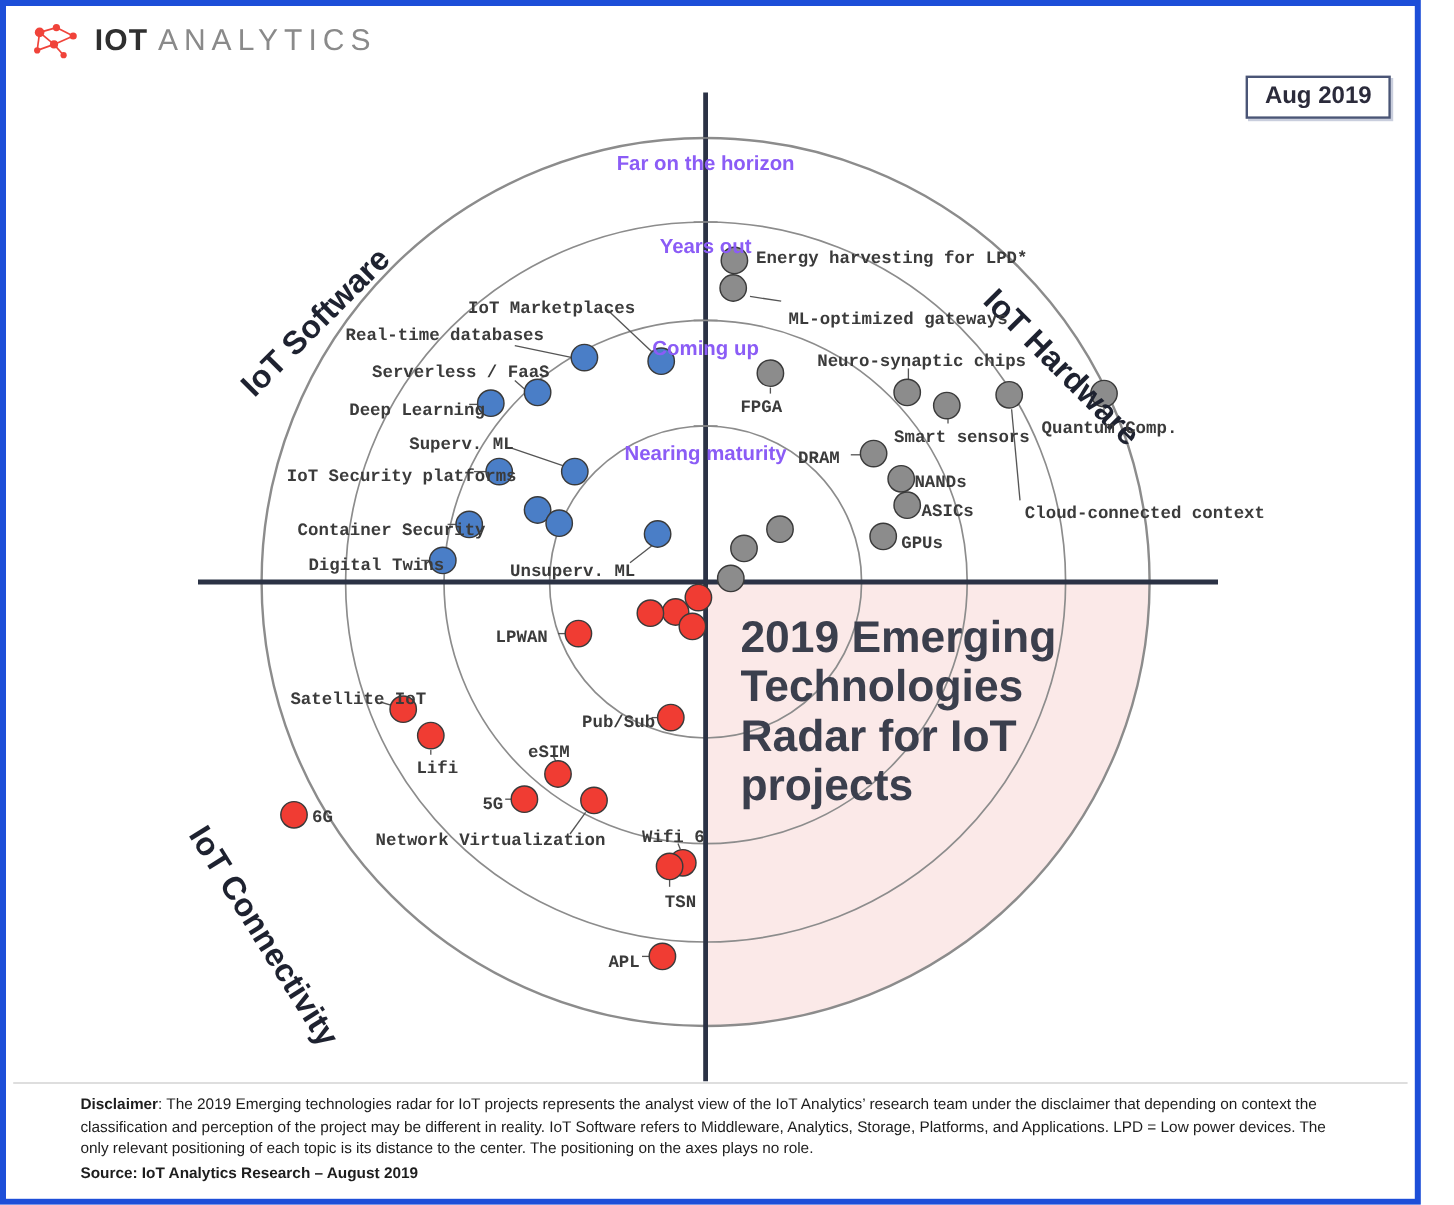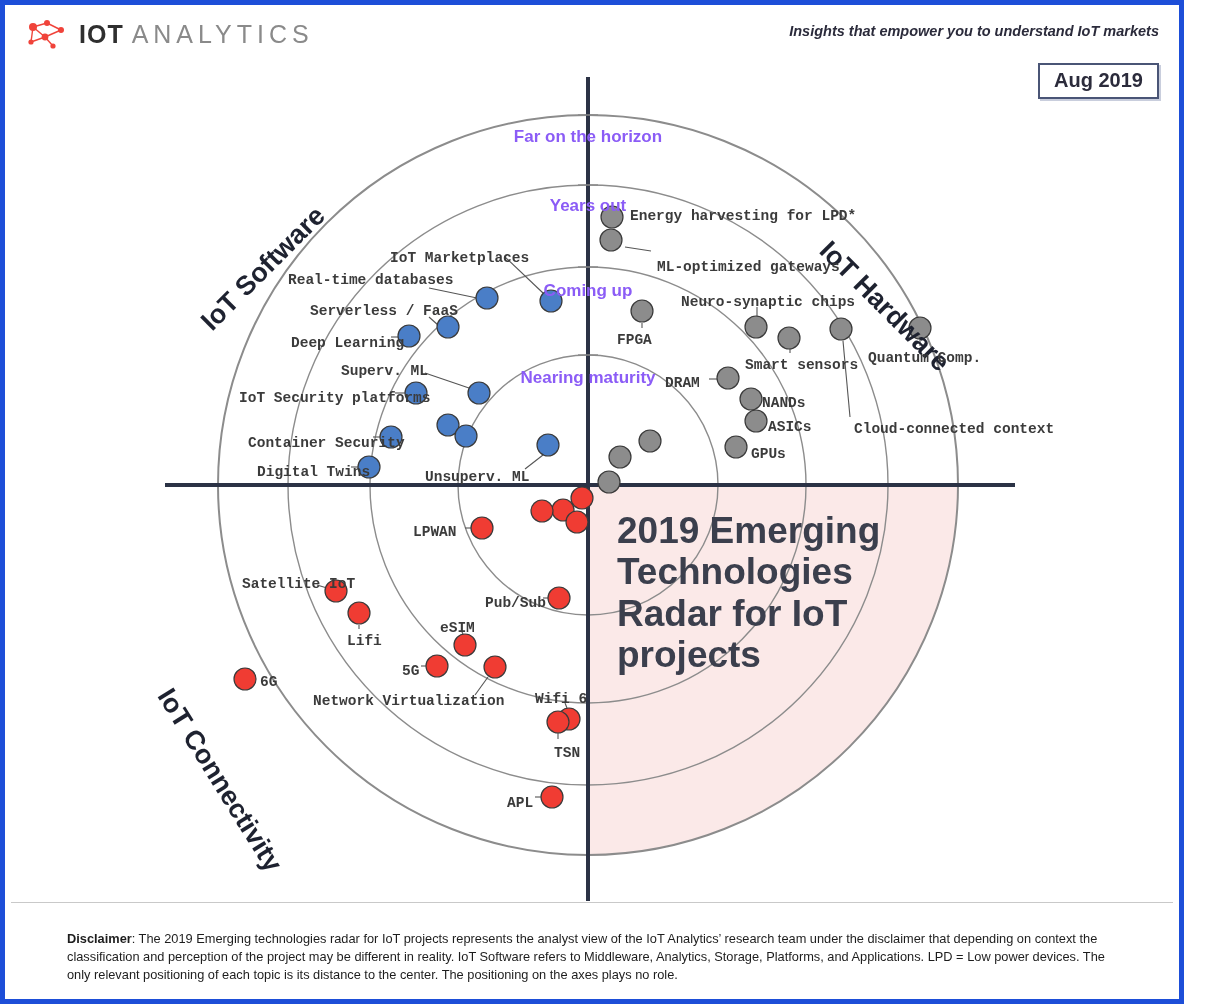--- a/index.html
+++ b/index.html
@@ -154,21 +154,20 @@
             <circle cx="30" cy="29" r="2.6"></circle>
         </g>
       </svg>
     </span>
     <span class="logo-text">
       <span class="iot">IOT</span>
       <span class="analytics">ANALYTICS</span>
     </span>
   </div>
 
-  <div class="tagline">Insights that empower you to understand IoT markets</div>
   <div class="date-badge">Aug 2019</div>
 
   <div id="radar">
     <svg id="radar-svg" width="1202" height="850">
         <path d="M 583 430 L 953 430 A 370 370 0 0 1 583 800 Z" fill="#fbe9e8"></path>
         <circle cx="583" cy="430" r="370" fill="none" stroke="#8c8c8c" stroke-width="2"></circle>
         <circle cx="583" cy="430" r="300" fill="none" stroke="#8c8c8c" stroke-width="1.4"></circle>
         <circle cx="583" cy="430" r="218" fill="none" stroke="#8c8c8c" stroke-width="1.4"></circle>
         <circle cx="583" cy="430" r="130" fill="none" stroke="#8c8c8c" stroke-width="1.4"></circle>
         <line x1="583" y1="22" x2="583" y2="846" stroke="#2b3245" stroke-width="4"></line>
@@ -287,14 +286,15 @@
 
     <div class="center-title">2019 Emerging Technologies Radar for IoT projects</div>
   </div>
 
   <div class="divider"></div>
 
   <div class="footer">
     <p style="margin:0 0 3px 0;">
       <b>Disclaimer</b><span>: The 2019 Emerging technologies radar for IoT projects represents the analyst view of the IoT Analytics’ research team under the disclaimer that depending on context the classification and perception of the project may be different in reality. IoT Software refers to Middleware, Analytics, Storage, Platforms, and Applications. LPD = Low power devices. The only relevant positioning of each topic is its distance to the center. The positioning on the axes plays no role.</span>
     </p>
+    <p style="margin:0;font-weight:bold;">Source: IoT Analytics Research – August 2019</p>
   </div>
 </div>
 
 </body></html>

